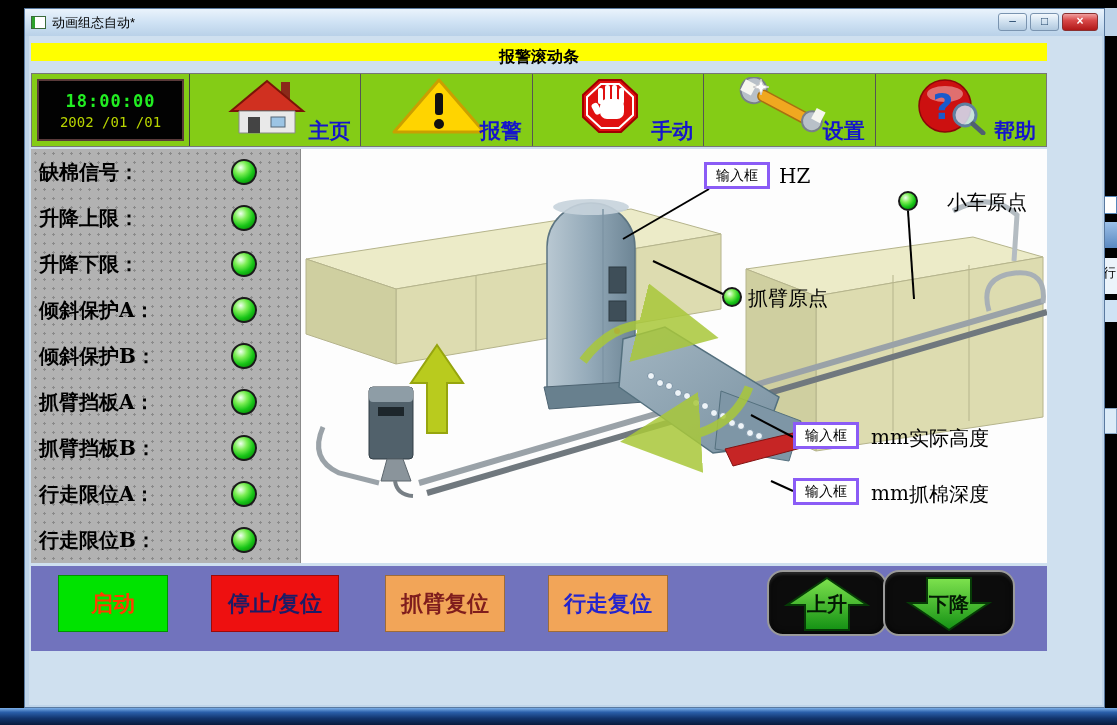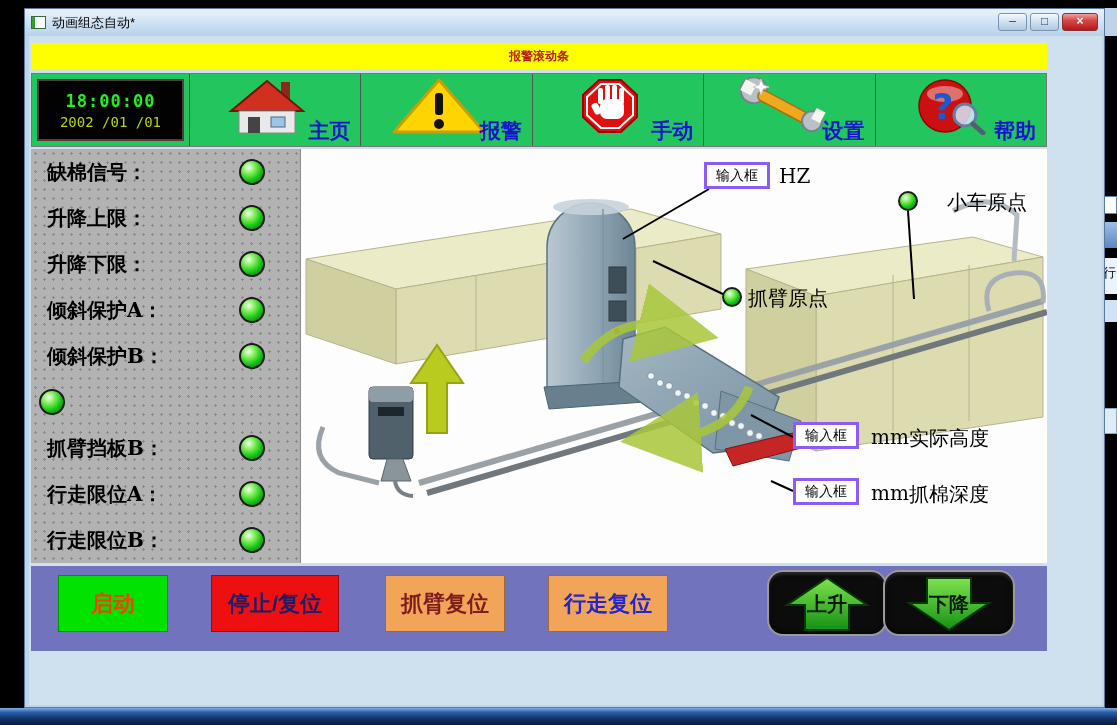--- a/index.html
+++ b/index.html
@@ -29,39 +29,39 @@
     box-shadow:inset 3px 0 0 #2da22d;}
   .title{font-size:13px;color:#000;margin-left:6px;}
   .win-btns{position:absolute;right:6px;top:4px;display:flex;gap:3px;}
   .wbtn{width:29px;height:18px;border:1px solid #7a94b0;border-radius:3px;
     background:linear-gradient(#f4f9fd,#cfe0ef 50%,#b0c8de);color:#24466a;
     font-size:12px;line-height:15px;text-align:center;cursor:default;}
   .wbtn.close{width:36px;background:linear-gradient(#f0a0a0,#d84848 40%,#b01818);
     color:#fff;font-weight:bold;border-color:#8a3030;}
   .client{position:absolute;left:4px;top:27px;width:1073px;height:669px;background:#cfe0ef;}
   
-  .banner{position:absolute;left:2px;top:7px;width:1016px;height:26px;background:#ffff00;
-    color:#b91c1c;font-size:12px;font-weight:bold;text-align:center;line-height:27px;}
+  .banner{position:absolute;left:2px;top:7px;width:1016px;height:18px;background:#ffff00;
+    color:#000000;font-size:16px;font-weight:bold;text-align:center;line-height:27px;}
   
   .toolbar{position:absolute;left:2px;top:37px;width:1016px;height:74px;
-    background:#22c55e;border:1px solid #777;display:flex;justify-content:flex-end;}
+    background:#84cc16;border:1px solid #777;display:flex;}
   .clock-cell{width:158px;position:relative;border-right:1px solid #444;}
   .clock{position:absolute;left:5px;top:5px;right:5px;bottom:5px;background:#020202;
     border:2px solid #5a3a3a;display:flex;flex-direction:column;align-items:center;
     justify-content:center;font-family:"DejaVu Sans Mono", monospace;}
   .clock .time{color:#22ee22;font-size:17px;font-weight:bold;letter-spacing:1px;}
   .clock .date{color:#b8d400;font-size:14px;margin-top:3px;}
   .tb-cell{flex:1;position:relative;border-right:1px solid #555;cursor:pointer;}
   .tb-cell:last-child{border-right:none;}
   .tb-cell svg{position:absolute;left:50%;top:3px;transform:translateX(-58%);}
   .tb-label{position:absolute;right:10px;bottom:1px;color:#1515cc;font-size:21px;font-weight:bold;}
   
   .status-panel{position:absolute;left:2px;top:113px;width:270px;height:414px;
     background-color:#b2b2b2;border-right:1px solid #8a8a8a;
-    background-image:radial-gradient(#8a8a8a 1.2px, transparent 1.3px);background-size:9px 9px;padding-left:8px;}
+    background-image:radial-gradient(#8a8a8a 1.2px, transparent 1.3px);background-size:9px 9px;}
   .status-row{height:46px;display:flex;align-items:center;}
   .status-label{margin-left:8px;width:192px;font-size:20px;font-weight:bold;color:#000;
     font-family:"DejaVu Serif", serif;}
   .led{width:26px;height:26px;border-radius:50%;border:2px solid #1a1a1a;
     background:radial-gradient(circle at 35% 30%, #f0fff0, #7dee55 30%, #17c517 60%, #0a8a0a 85%, #035003);}
   .led.small{position:absolute;width:20px;height:20px;}
   
   .illustration{position:absolute;left:272px;top:113px;width:746px;height:414px;
     background:#fdfdfd;overflow:hidden;}
   .ann-box{position:absolute;width:66px;height:27px;background:#fff;border:3px solid #8b5cf6;
@@ -197,20 +197,21 @@
         </div>
         <div class="status-row">
           <span class="status-label">倾斜保护A：</span>
           <span class="led"></span>
         </div>
         <div class="status-row">
           <span class="status-label">倾斜保护B：</span>
           <span class="led"></span>
         </div>
         <div class="status-row">
+          <span class="status-label">抓臂挡板A：</span>
           <span class="led"></span>
         </div>
         <div class="status-row">
           <span class="status-label">抓臂挡板B：</span>
           <span class="led"></span>
         </div>
         <div class="status-row">
           <span class="status-label">行走限位A：</span>
           <span class="led"></span>
         </div>

